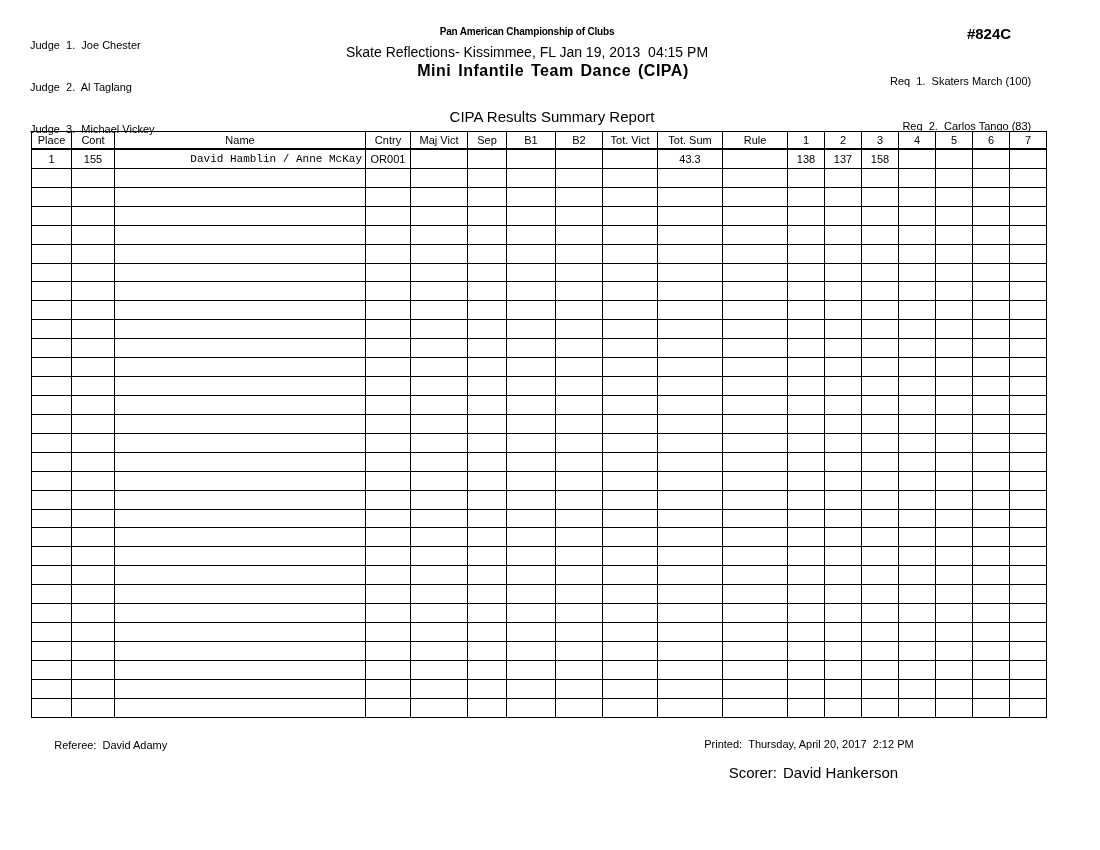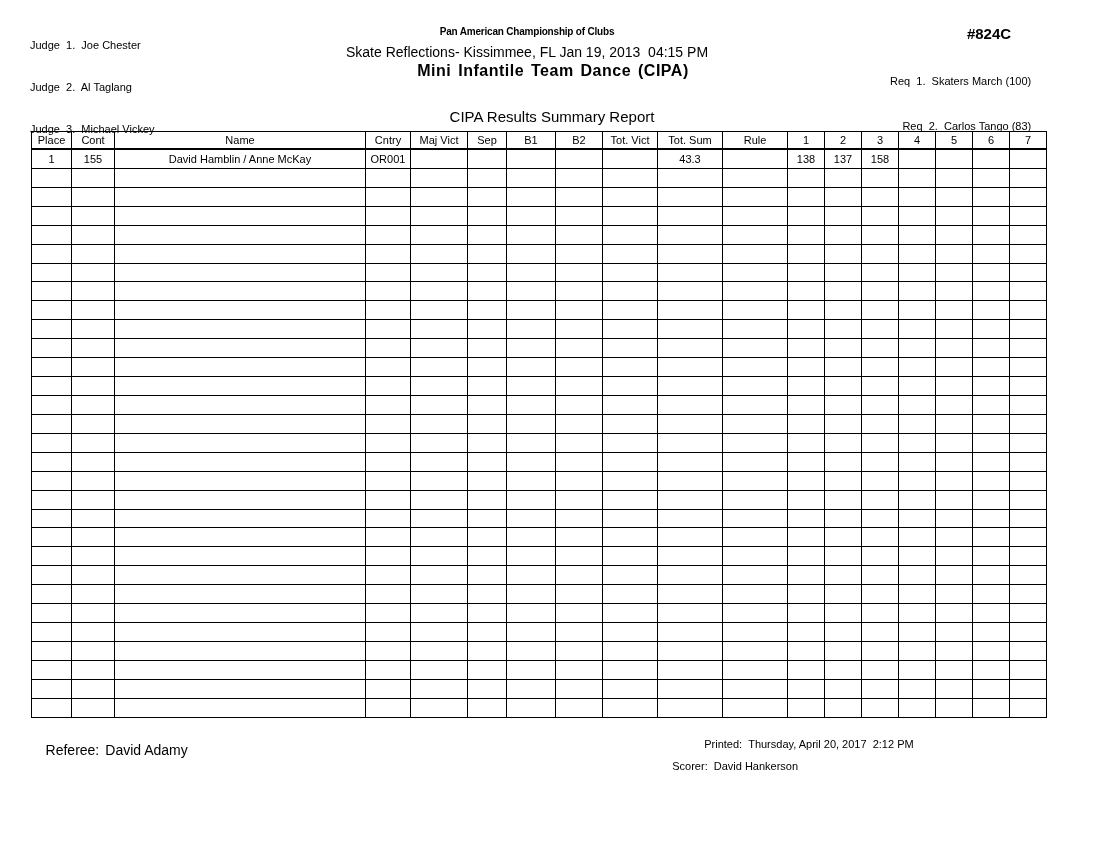--- a/index.html
+++ b/index.html
@@ -20,24 +20,24 @@
     border-collapse:collapse; table-layout:fixed; font-size:11px;
   }
   table.results th, table.results td {
     border:1px solid #000; padding:0 3px; overflow:hidden; white-space:nowrap;
   }
   table.results th {
     font-weight:normal; text-align:center; height:16px; border-bottom:2px solid #000;
   }
   table.results th.c { text-align:center; padding:0; }
   table.results td { height:17.93px; text-align:center; }
-  table.results td.l { text-align:center; }
-  .footer-left { left:30px; top:729px; font-size:14px; }
+  table.results td.l { text-align:right;font-family:Liberation Mono, monospace; }
+  .footer-left { left:42px; top:729px; font-size:11px; }
   .printed     { left:692px; top:728px; font-size:11px; }
-  .scorer      { left:660px; top:750px; font-size:11px; }
+  .scorer      { left:712px; top:750px; font-size:15px; }
   .gap { margin-left:6px; }
 </style>
 </head>
 <body>
 
 <div>
 
   <div class="abs judges">
     <div>Judge  1.  Joe Chester</div>
     <div>Judge  2.  Al Taglang</div>

